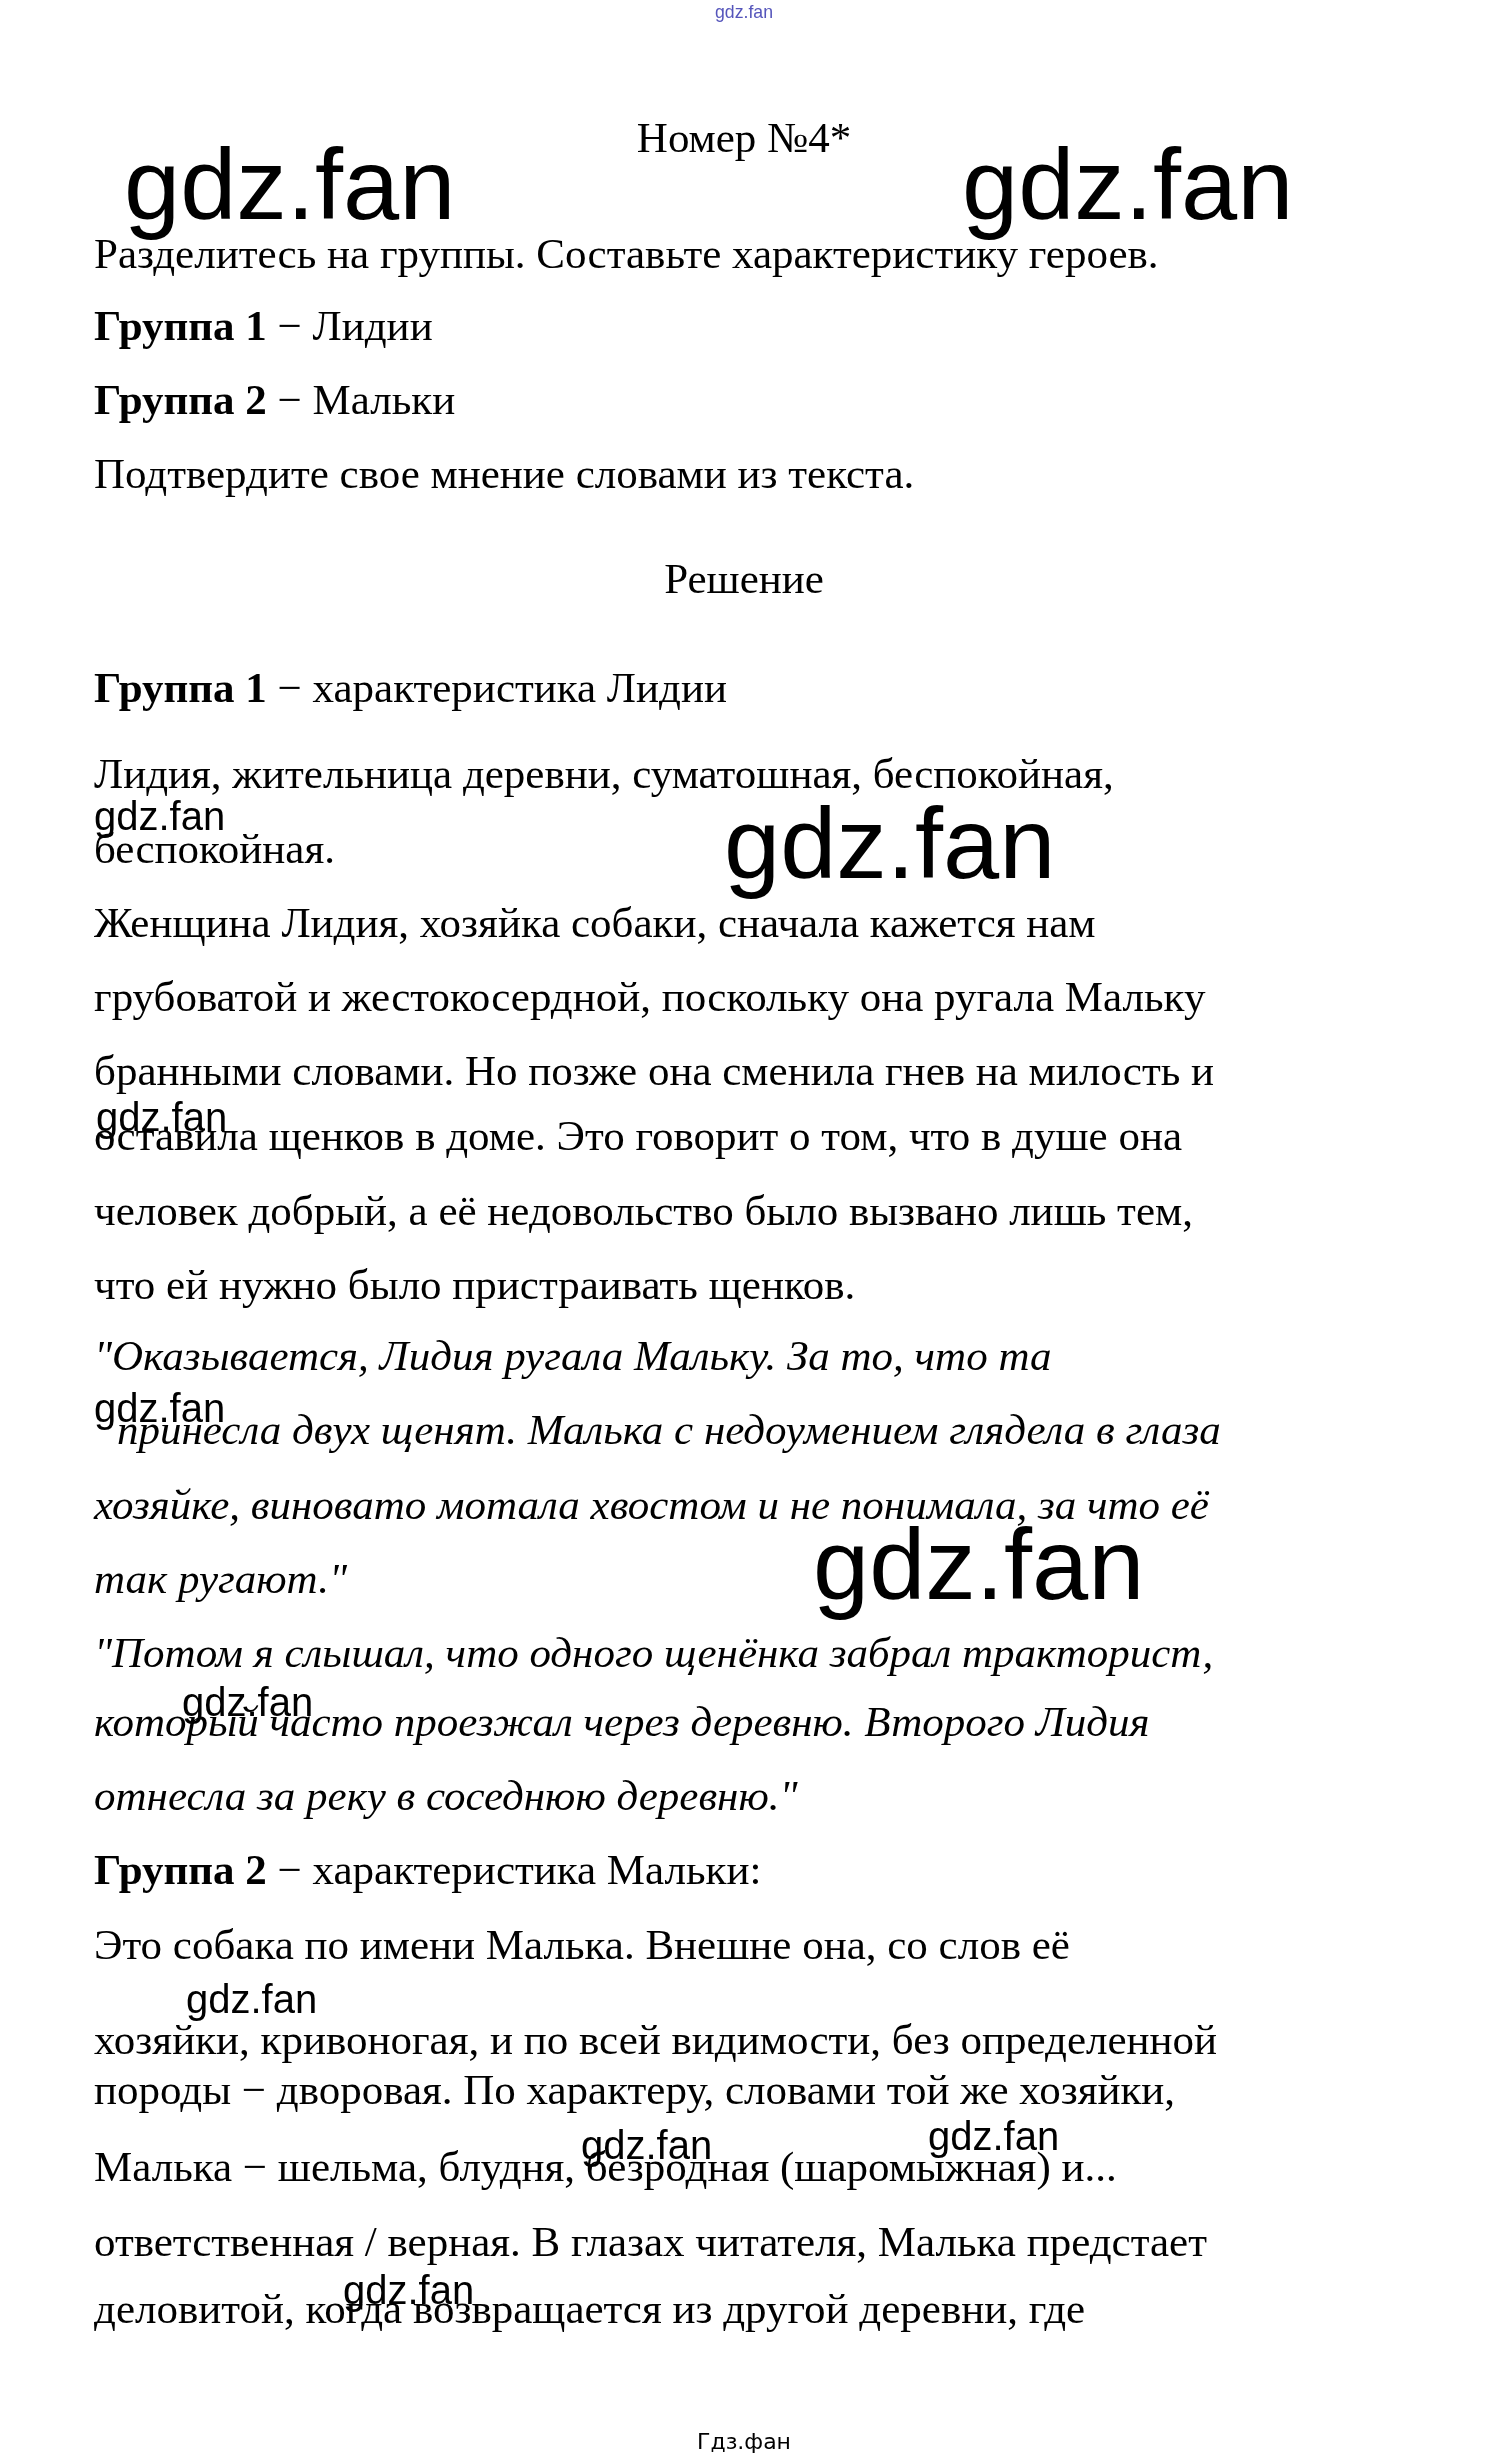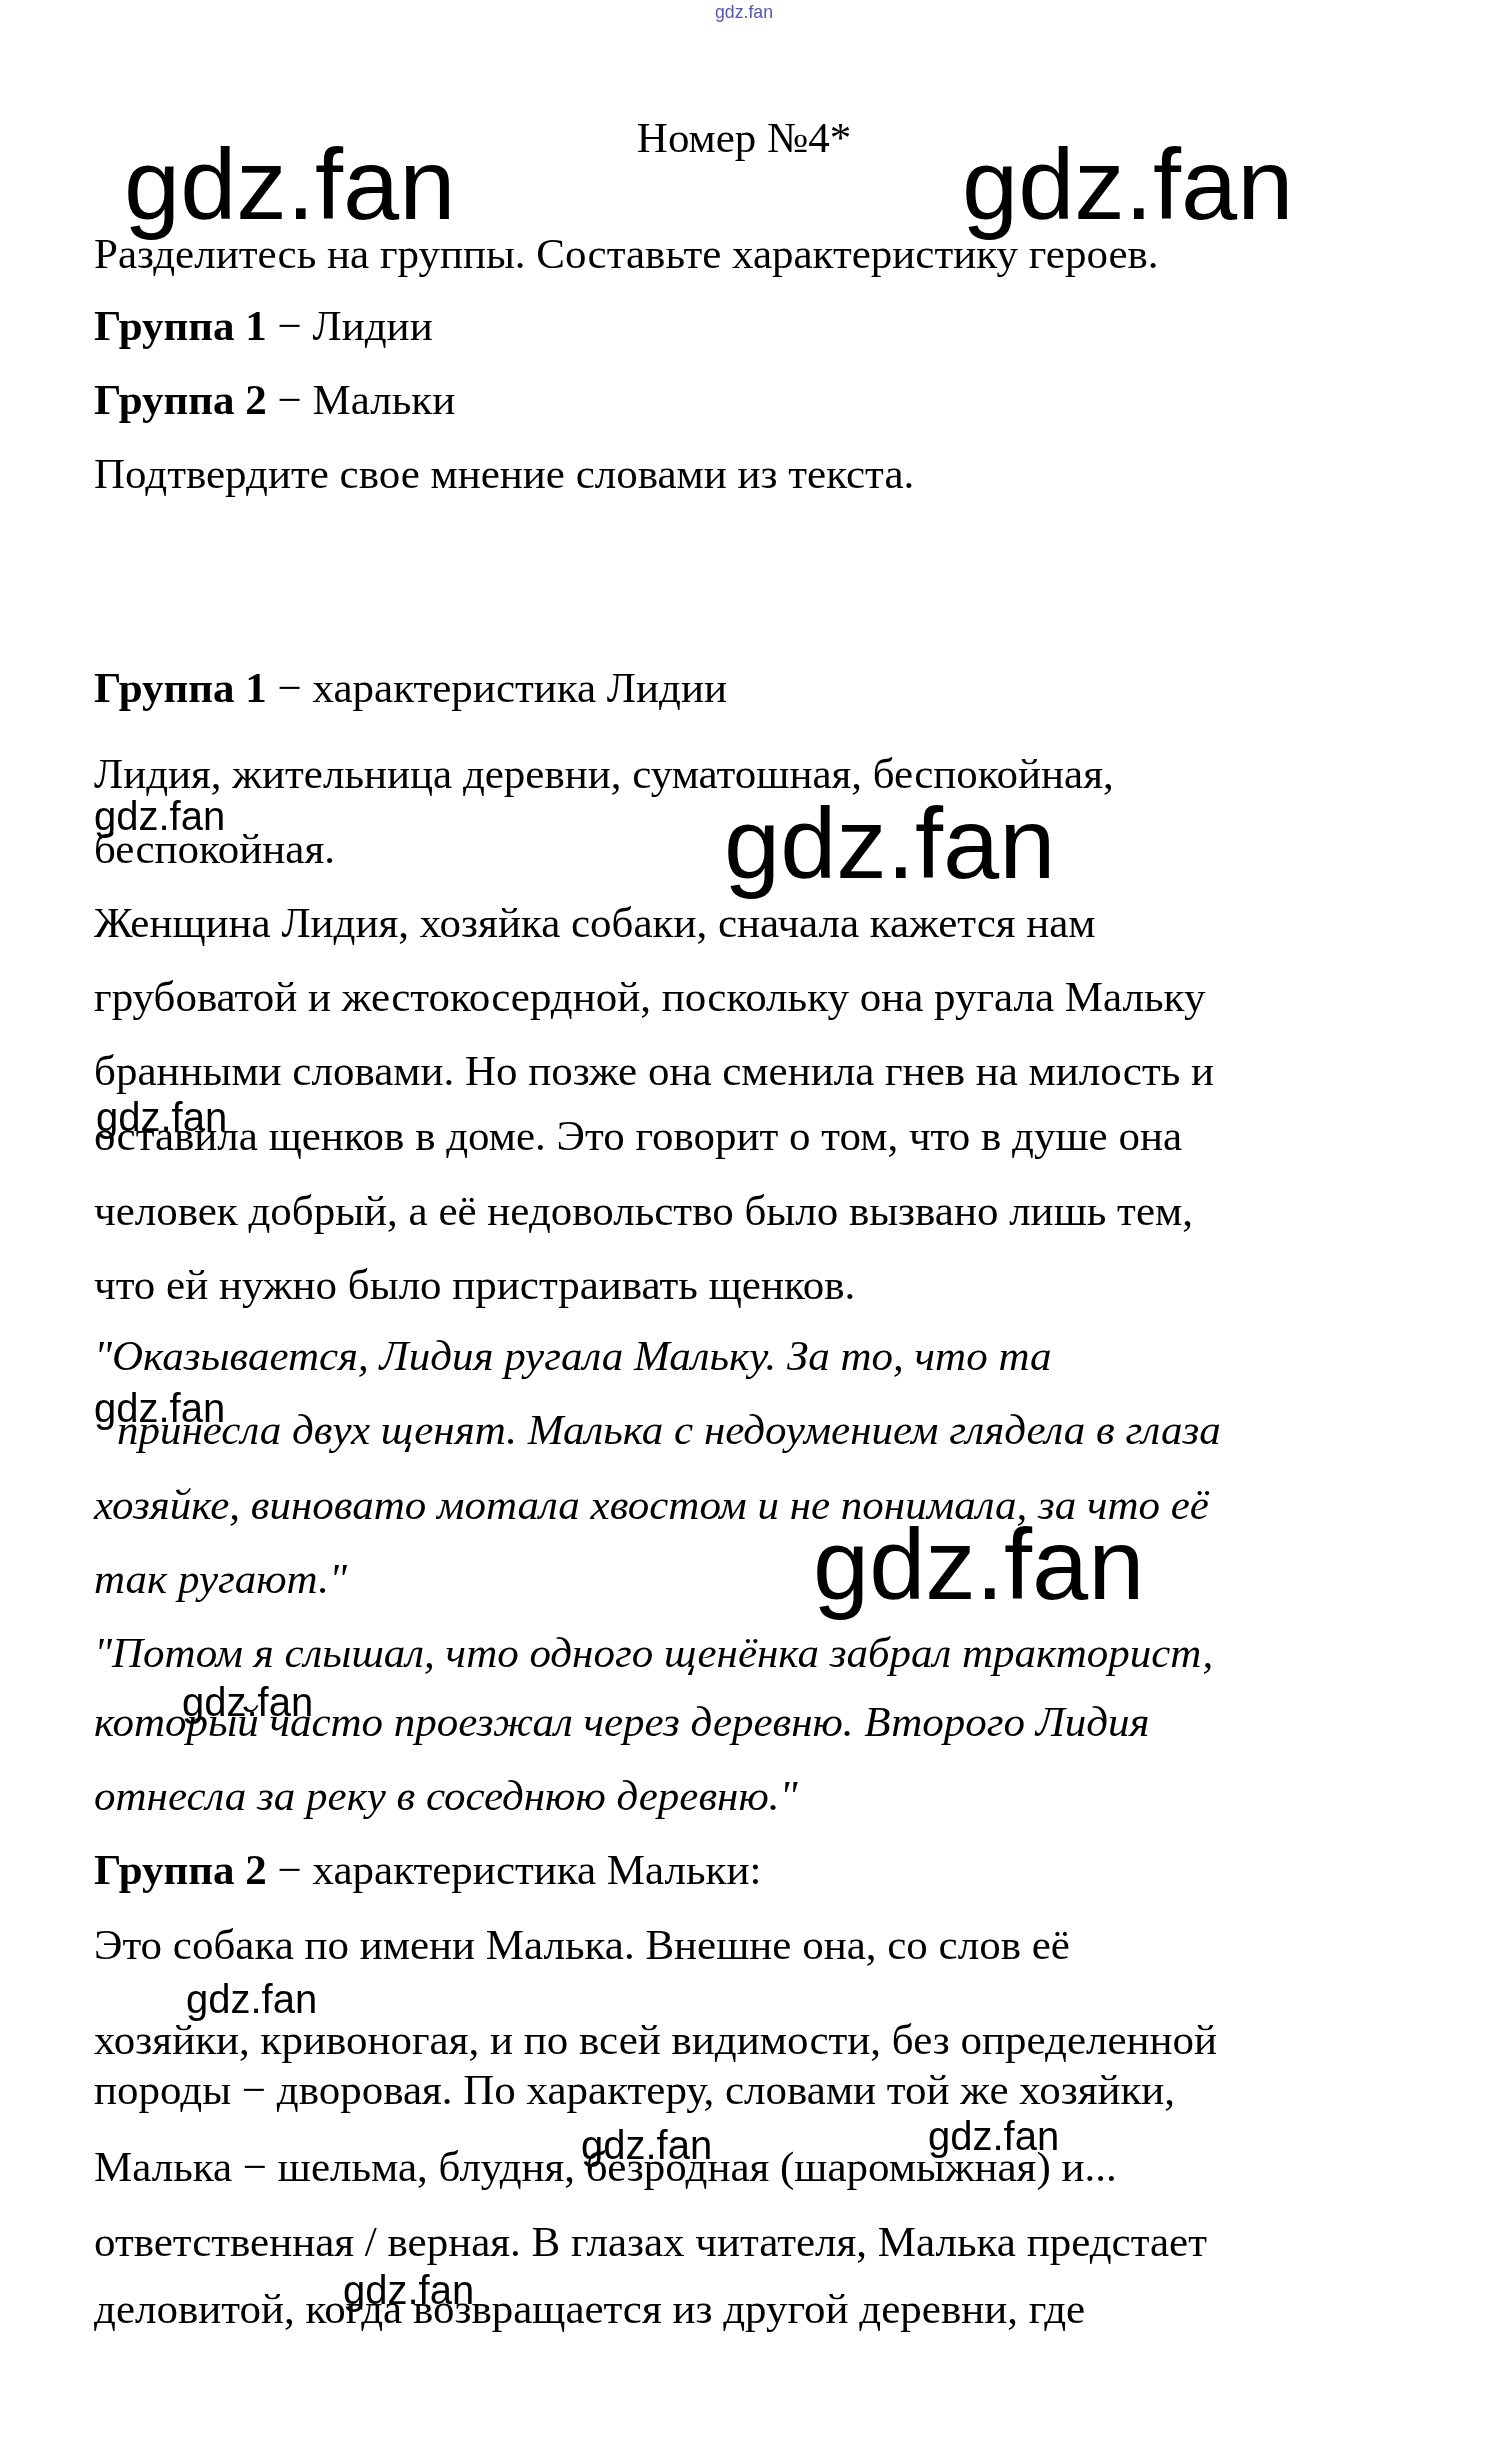--- a/index.html
+++ b/index.html
@@ -82,20 +82,21 @@
 
   <div class="wm-sm s1">gdz.fan</div>
   <div class="wm-sm s2">gdz.fan</div>
   <div class="wm-sm s3">gdz.fan</div>
   <div class="wm-sm s4">gdz.fan</div>
   <div class="wm-sm s5">gdz.fan</div>
   <div class="wm-sm s6">gdz.fan</div>
   <div class="wm-sm s7">gdz.fan</div>
   <div class="wm-sm s8">gdz.fan</div>
 
+  <div class="heading">Решение</div>
 
   <div>
       <div class="line" style="top: 232px;">Разделитесь на группы. Составьте характеристику героев.</div>
       <div class="line" style="top: 304px;"><span class="bold">Группа 1</span><span> − Лидии</span></div>
       <div class="line" style="top: 378px;"><span class="bold">Группа 2</span><span> − Мальки</span></div>
       <div class="line" style="top: 452px;">Подтвердите свое мнение словами из текста.</div>
       <div class="line" style="top: 666px;"><span class="bold">Группа 1</span><span> − характеристика Лидии</span></div>
       <div class="line" style="top: 740px; margin-top: 12px;">Лидия, жительница деревни, суматошная, беспокойная,</div>
       <div class="line" style="top: 827px;">беспокойная.</div>
       <div class="line" style="top: 901px;">Женщина Лидия, хозяйка собаки, сначала кажется нам</div>
@@ -113,14 +114,15 @@
       <div class="line it" style="top: 1774px;">отнесла за реку в соседнюю деревню."</div>
       <div class="line" style="top: 1848px;"><span class="bold">Группа 2</span><span> − характеристика Мальки:</span></div>
       <div class="line" style="top: 1923px;">Это собака по имени Малька. Внешне она, со слов её</div>
       <div class="line" style="top: 1994px; margin-top: 24px;">хозяйки, кривоногая, и по всей видимости, без определенной</div>
       <div class="line" style="top: 2068px;">породы − дворовая. По характеру, словами той же хозяйки,</div>
       <div class="line" style="top: 2145px;">Малька − шельма, блудня, безродная (шаромыжная) и...</div>
       <div class="line" style="top: 2220px;">ответственная / верная. В глазах читателя, Малька предстает</div>
       <div class="line" style="top: 2287px;">деловитой, когда возвращается из другой деревни, где</div>
     </div>
 
+  <div class="footer">Гдз.фан</div>
 </div>
 
 
 </body></html>

